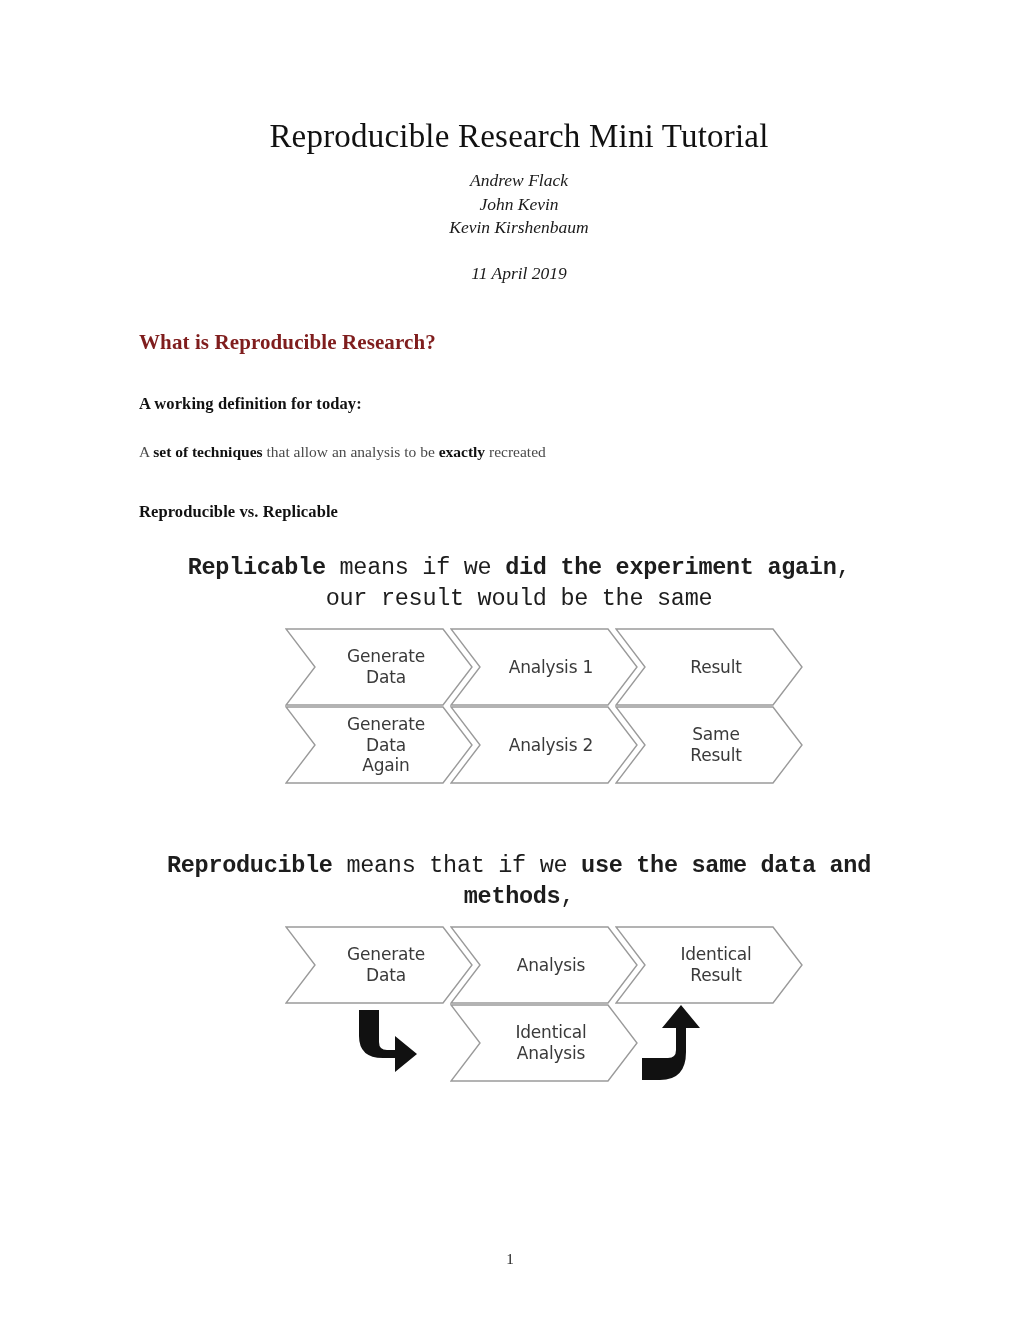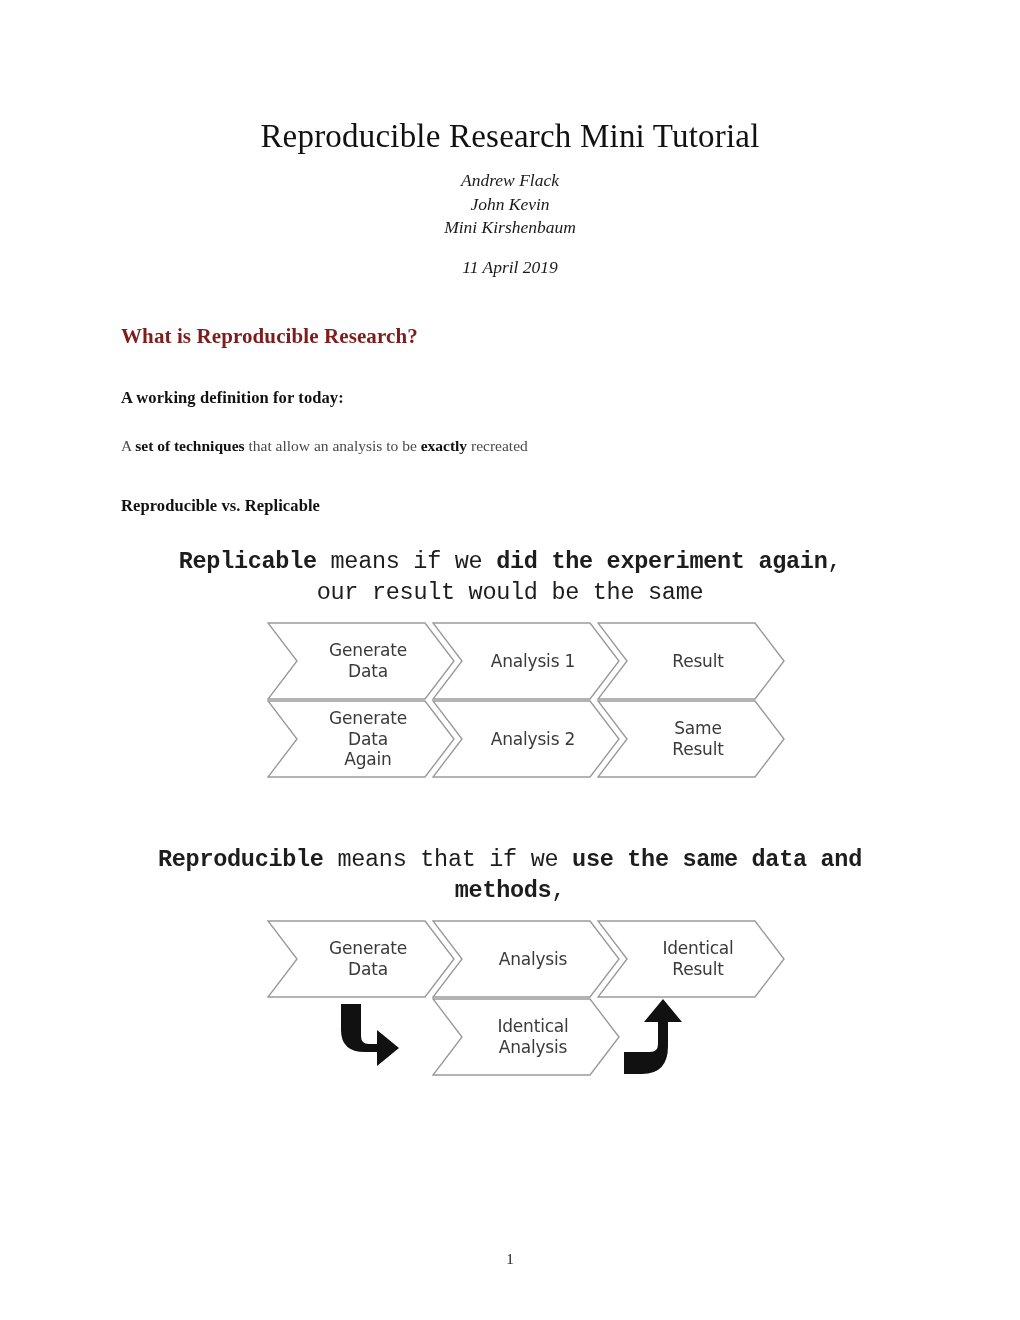--- a/index.html
+++ b/index.html
@@ -14,20 +14,21 @@
     font-family: "Liberation Serif", "DejaVu Serif", serif;
     color: #1a1a1a;
     overflow: hidden;
   }
 
   .page {
     position: relative;
     width: 1020px;
     height: 1320px;
     box-sizing: border-box;
+    padding-left: 18px;
   }
 
   
   .title-block {
     text-align: center;
     padding-top: 118px;
   }
   .doc-title {
     font-size: 33px;
     font-weight: 400;
@@ -39,21 +40,21 @@
   .author-list {
     font-style: italic;
     font-size: 17.5px;
     line-height: 1.35;
     color: #1a1a1a;
   }
   .author-list div { margin: 0; }
   .doc-date {
     font-style: italic;
     font-size: 17.5px;
-    margin-top: 17px;
+    margin-top: 23px;
     color: #1a1a1a;
   }
 
   
   .content {
     padding: 0 121px;
     margin-top: 46px;
   }
   h2.section-heading {
     font-size: 21px;
@@ -137,21 +138,21 @@
 </head>
 <body>
 
 <div class="page">
 
   <div class="title-block">
     <h1 class="doc-title">Reproducible Research Mini Tutorial</h1>
     <div class="author-list">
       <div>Andrew Flack</div>
       <div>John Kevin</div>
-      <div>Mini Kirshenbaum</div>
+      <div>Kevin Kirshenbaum</div>
     </div>
     <div class="doc-date">11 April 2019</div>
   </div>
 
   <div class="content">
 
     <h2 class="section-heading">What is Reproducible Research?</h2>
 
     <h3 class="sub-heading">A working definition for today:</h3>
 

